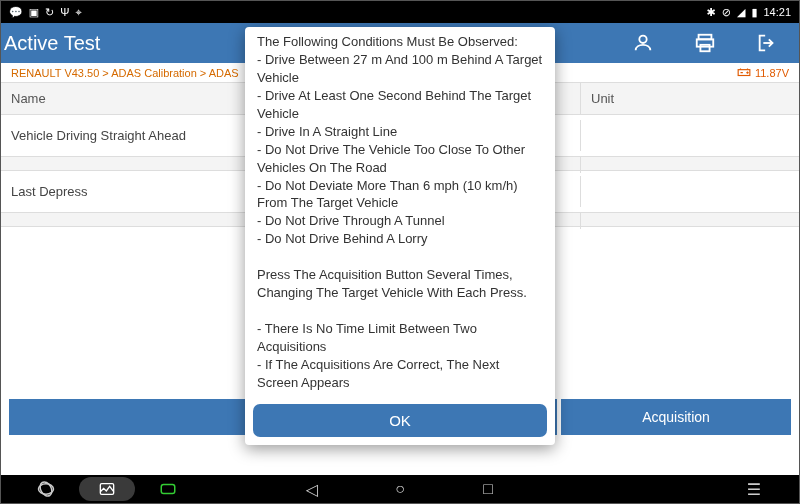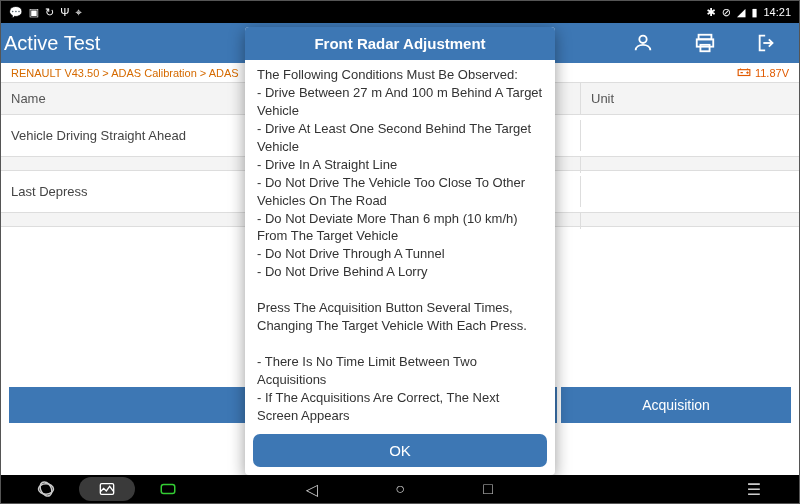--- a/index.html
+++ b/index.html
@@ -25,21 +25,21 @@
 .table { width: 100%; }
 .table .row { display: flex; border-bottom: 1px solid #ddd; font-size: 13px; color: #444; }
 .table .cell.name { flex: 0 0 580px; padding: 8px 10px; border-right: 1px solid #ddd; }
 .table .cell.unit { flex: 1; padding: 8px 10px; }
 .table .header-row { background: #f4f4f4; font-weight: normal; color: #555; }
 .table .body-row { height: 42px; display: flex; align-items: center; gap: 7px; }
 .table .gap-row { height: 14px; background: #f4f4f4; }
 
 
 .bottom-actions { position: absolute; left: 6px; right: 6px; bottom: 68px; display: flex; gap: 0; }
-.bottom-actions .btn { flex: 1; background: #3d77b4; color: #fff; text-align: center; padding: 10px 0; font-size: 14px; margin: 12px 2px; }
+.bottom-actions .btn { flex: 1; background: #3d77b4; color: #fff; text-align: center; padding: 10px 0; font-size: 14px; margin: 0 2px; }
 
 .footer { position: absolute; left: 0; right: 0; bottom: 28px; background: #f4f4f4; height: 40px; padding: 4px 10px; font-size: 11px; color: #444; display: flex; flex-direction: column; justify-content: center; }
 
 
 .navbar { position: absolute; bottom: 0; left: 0; right: 0; height: 28px; background: #000; display: flex; align-items: center; justify-content: center; gap: 70px; color: #ccc; }
 .navbar .pill { position: absolute; left: 78px; width: 56px; height: 24px; background: #3a3a3a; border-radius: 14px; display: flex; align-items: center; justify-content: center; color: #fff; }
 .navbar .nav-icon { width: 18px; height: 18px; display: inline-flex; align-items: center; justify-content: center; font-size: 16px; }
 
 
 .overlay { position: absolute; inset: 0; background: rgba(0,0,0,0.0); display: flex; align-items: flex-start; justify-content: center; }
@@ -160,21 +160,20 @@
         </svg>
     </span>
     <span class="nav-icon">◁</span>
     <span class="nav-icon">○</span>
     <span class="nav-icon">□</span>
     <span class="nav-icon" style="position:absolute; right:36px;">☰</span>
   </div>
 
   <div class="overlay">
     <div class="modal">
-      <div class="modal-title">Front Radar Adjustment</div>
       <div class="modal-body">The Following Conditions Must Be Observed:
 - Drive Between 27 m And 100 m Behind A Target Vehicle
 - Drive At Least One Second Behind The Target Vehicle
 - Drive In A Straight Line
 - Do Not Drive The Vehicle Too Close To Other Vehicles On The Road
 - Do Not Deviate More Than 6 mph (10 km/h) From The Target Vehicle
 - Do Not Drive Through A Tunnel
 - Do Not Drive Behind A Lorry
 
 Press The Acquisition Button Several Times, Changing The Target Vehicle With Each Press.

